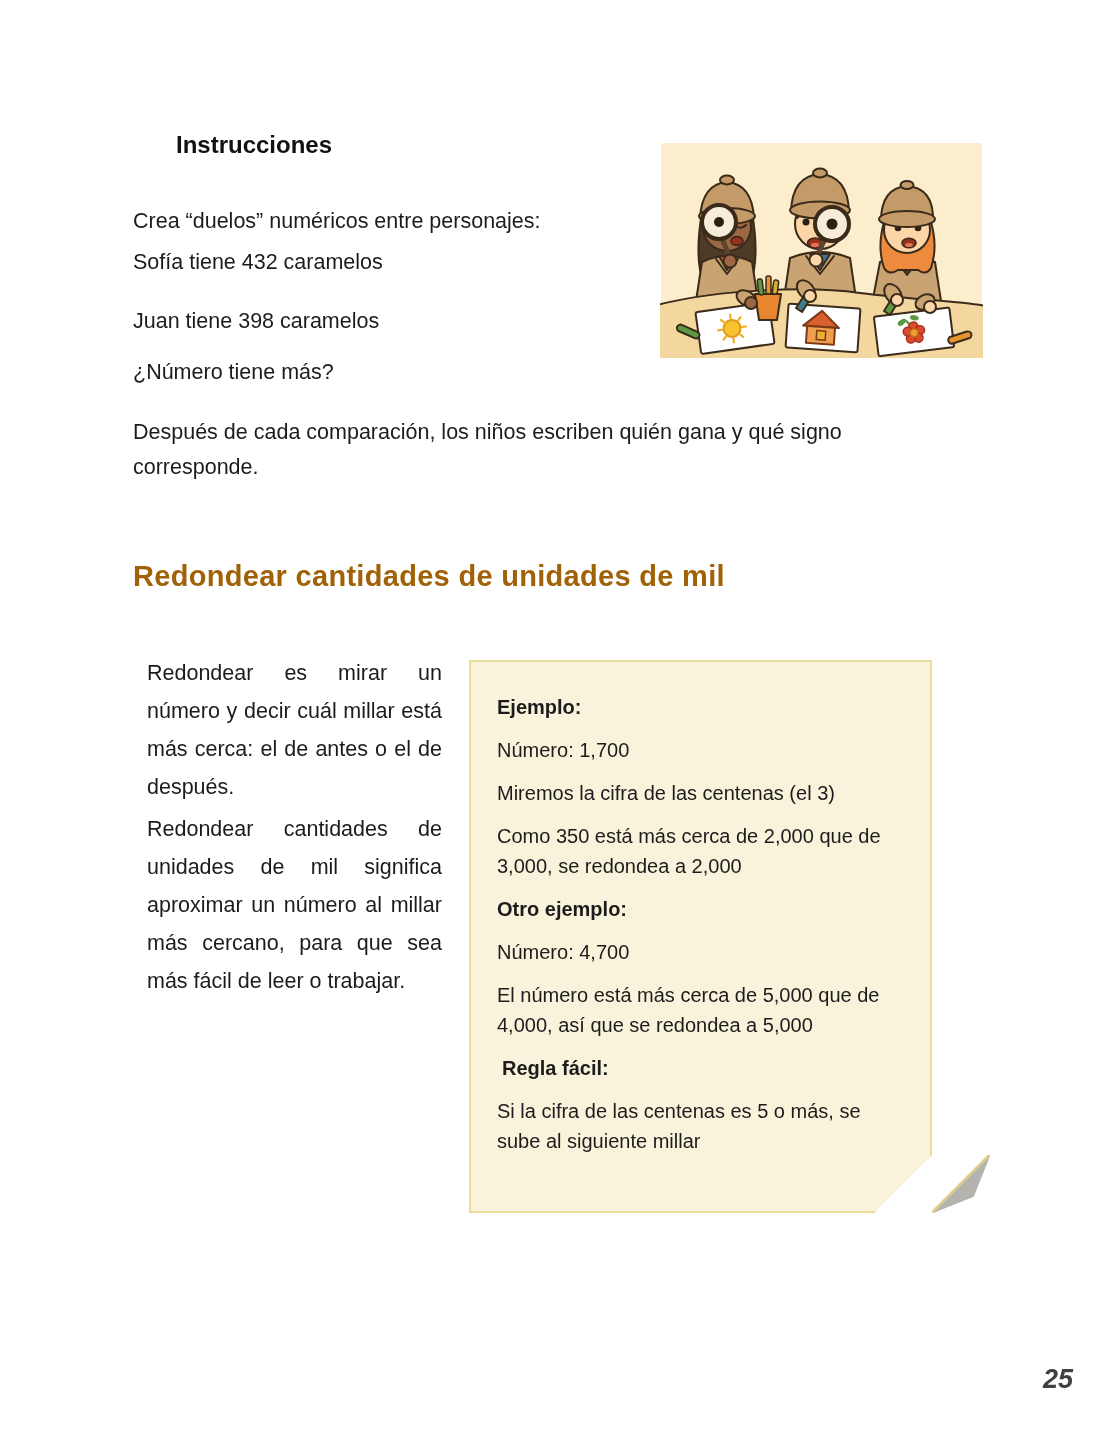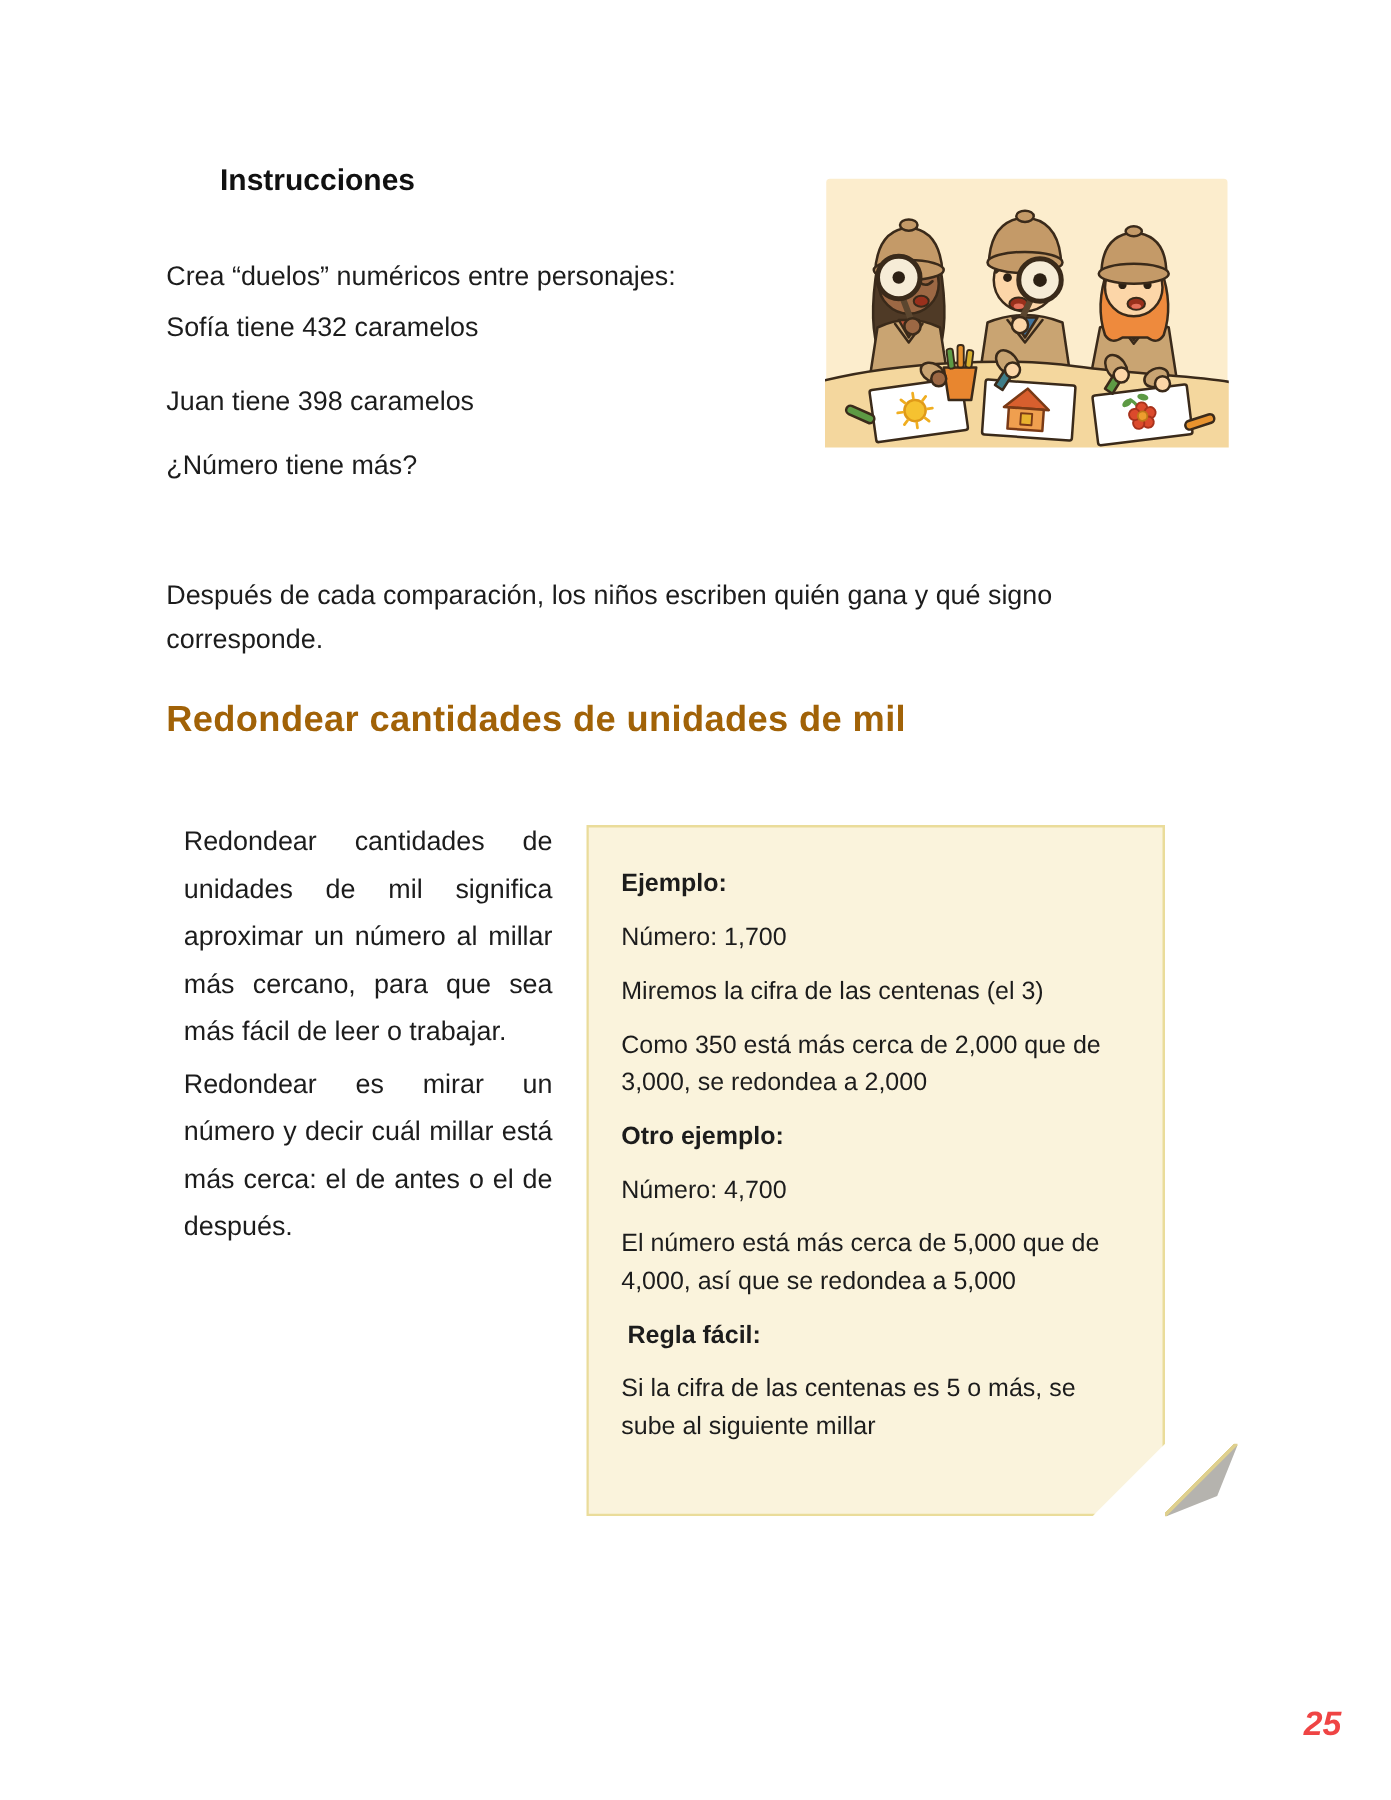--- a/index.html
+++ b/index.html
@@ -12,21 +12,21 @@
     position:absolute; left:133px; top:131px;
     font-size:24px; font-weight:bold; color:#111;margin-left:43px;
   }
   .instr-line { position:absolute; left:133px; font-size:21.5px; }
   .instr-line.l0 { top:189px;margin-top:20px; }
   .instr-line.l1 { top:250px; }
   .instr-line.l2 { top:309px; }
   .instr-line.l3 { top:360px; }
   .instr-closing {
     position:absolute; left:133px; top:415px; width:784px;
-    font-size:21.5px; line-height:35px;margin-top:44px;
+    font-size:21.5px; line-height:35px;
   }
   .illus {
     position:absolute; left:660px; top:142px; width:323px; height:216px;
   }
   .section-heading {
     position:absolute; left:133px; top:560px;
     font-size:29px; font-weight:bold; letter-spacing:0.3px; color:#a16207;
   }
   .intro-col {
     position:absolute; left:147px; top:654px; width:295px;
@@ -48,21 +48,21 @@
     background:linear-gradient(135deg, rgba(0,0,0,0) calc(50% - 2px),
       #dfd08e calc(50% - 2px), #dfd08e calc(50% + 1px), rgba(0,0,0,0) calc(50% + 1px));
   }
   .fold .flap {
     position:absolute; inset:0;
     clip-path: polygon(2% 100%, 100% 2%, 72% 72%);
     background:#b5b3ae;
   }
   .page-num {
     position:absolute; right:40px; top:1364px;
-    font-size:27px; font-weight:bold; font-style:italic; color:#ef4444;
+    font-size:27px; font-weight:bold; font-style:italic; color:#404040;
   }
 </style>
 </head>
 <body>
 
 <div class="page">
 
   <div class="instr-heading">Instrucciones</div>
 
   <div class="instr-line l0">Crea “duelos” numéricos entre personajes:</div>
@@ -176,22 +176,22 @@
       <polygon points="234,153 240,157 230,173 224,169" fill="#5d9a44"></polygon>
       <circle cx="237" cy="158" r="6" fill="#fcd6a8"></circle>
       <ellipse cx="265" cy="160" rx="10" ry="7" fill="#c9a472" transform="rotate(-25 265 160)"></ellipse>
       <circle cx="270" cy="165" r="6" fill="#fcd6a8"></circle>
     </g>
   </svg>
 
   <div class="section-heading">Redondear cantidades de unidades de mil</div>
 
   <div class="intro-col">
+    <p>Redondear es mirar un número y decir cuál millar está más cerca: el de antes o el de después.</p>
     <p>Redondear cantidades de unidades de mil significa aproximar un número al millar más cercano, para que sea más fácil de leer o trabajar.</p>
-    <p>Redondear es mirar un número y decir cuál millar está más cerca: el de antes o el de después.</p>
   </div>
 
   <div class="note">
     <p class="bold">Ejemplo:</p>
     <p>Número: 1,700</p>
     <p>Miremos la cifra de las centenas (el 3)</p>
     <p>Como 350 está más cerca de 2,000 que de 3,000, se redondea a 2,000</p>
     <p class="bold">Otro ejemplo:</p>
     <p>Número: 4,700</p>
     <p>El número está más cerca de 5,000 que de 4,000, así que se redondea a 5,000</p>

